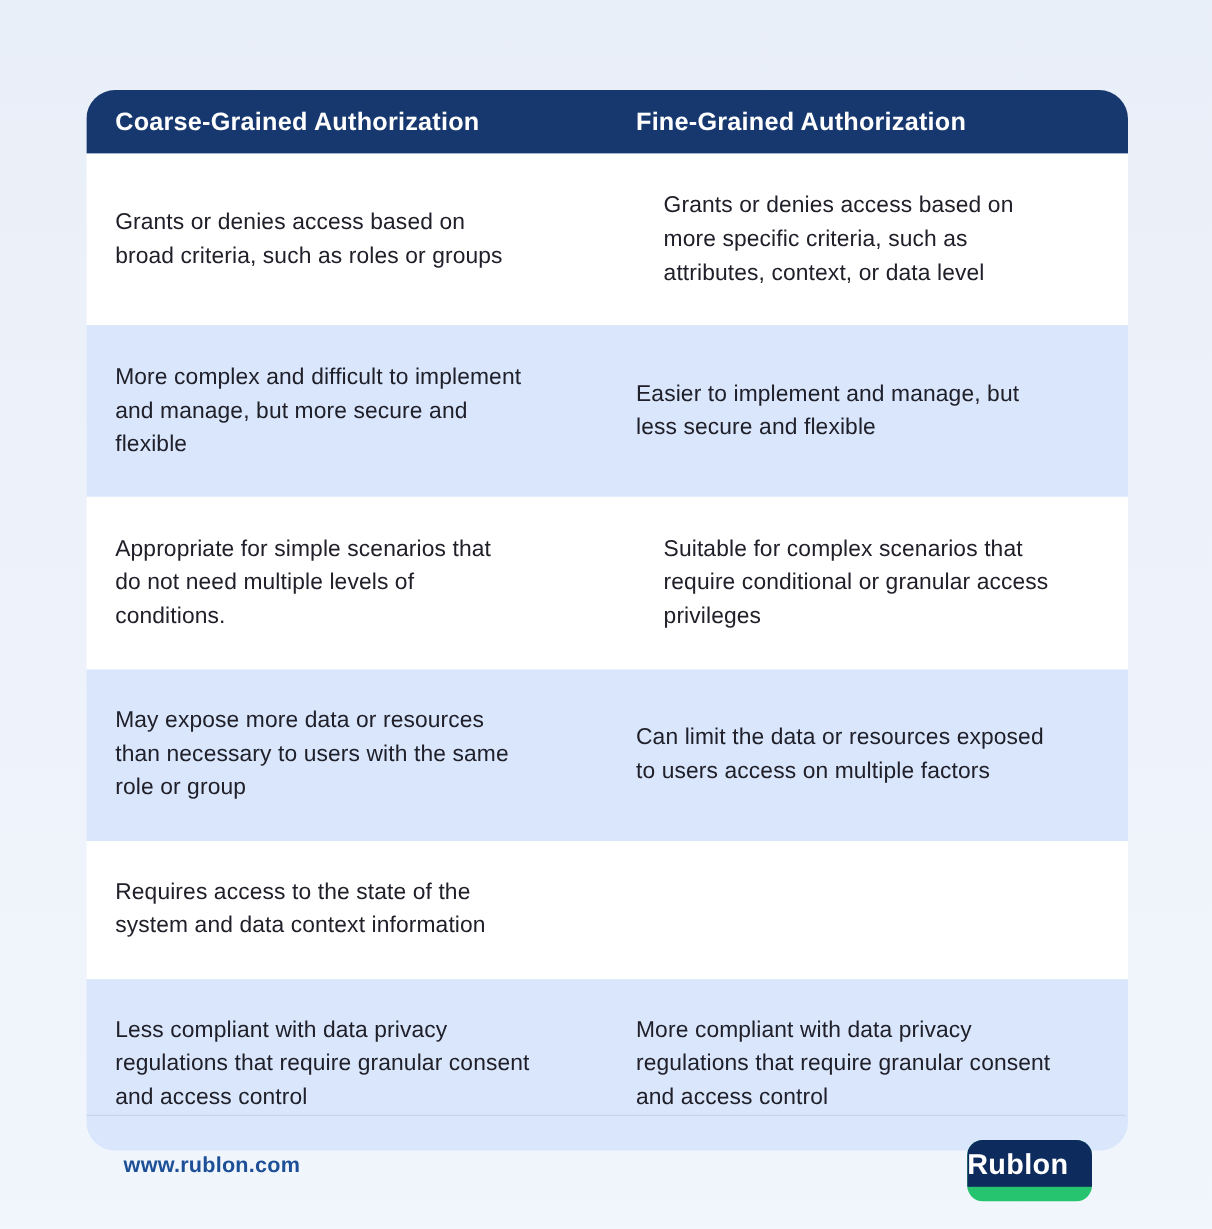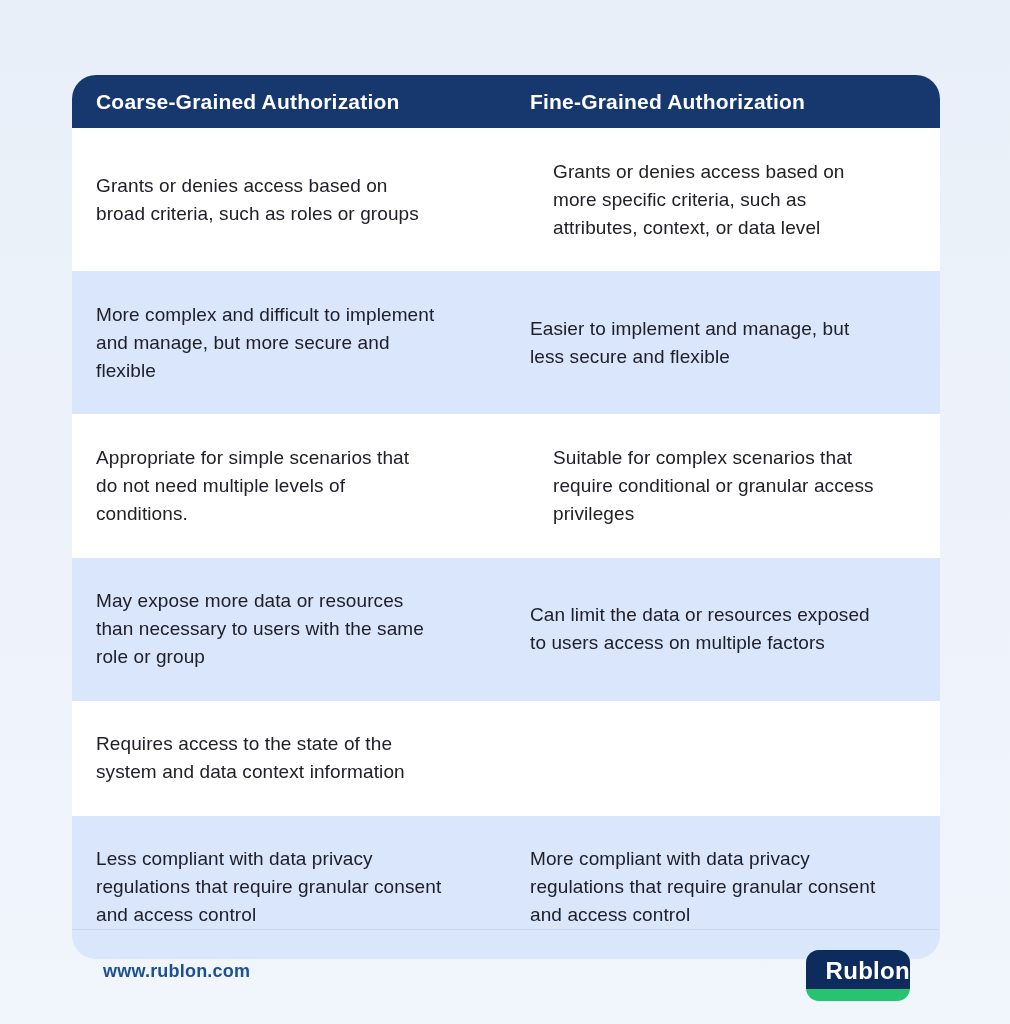--- a/index.html
+++ b/index.html
@@ -86,21 +86,21 @@
     overflow: hidden;
     background: #27c46f;
     display: flex;
     flex-direction: column;
   }
   .rublon-logo .logo-top {
     flex: 0 0 39px;
     background: #0e2b5e;
     display: flex;
     align-items: center;
-    justify-content: flex-end;
+    justify-content: flex-start;
   }
   .rublon-logo .logo-text {
     color: #ffffff;
     font-weight: bold;
     font-size: 24px;
     letter-spacing: 0.3px;
     margin-top: 3px;
   }
   .rublon-logo .logo-accent { flex: 1 1 auto; }
 </style>

